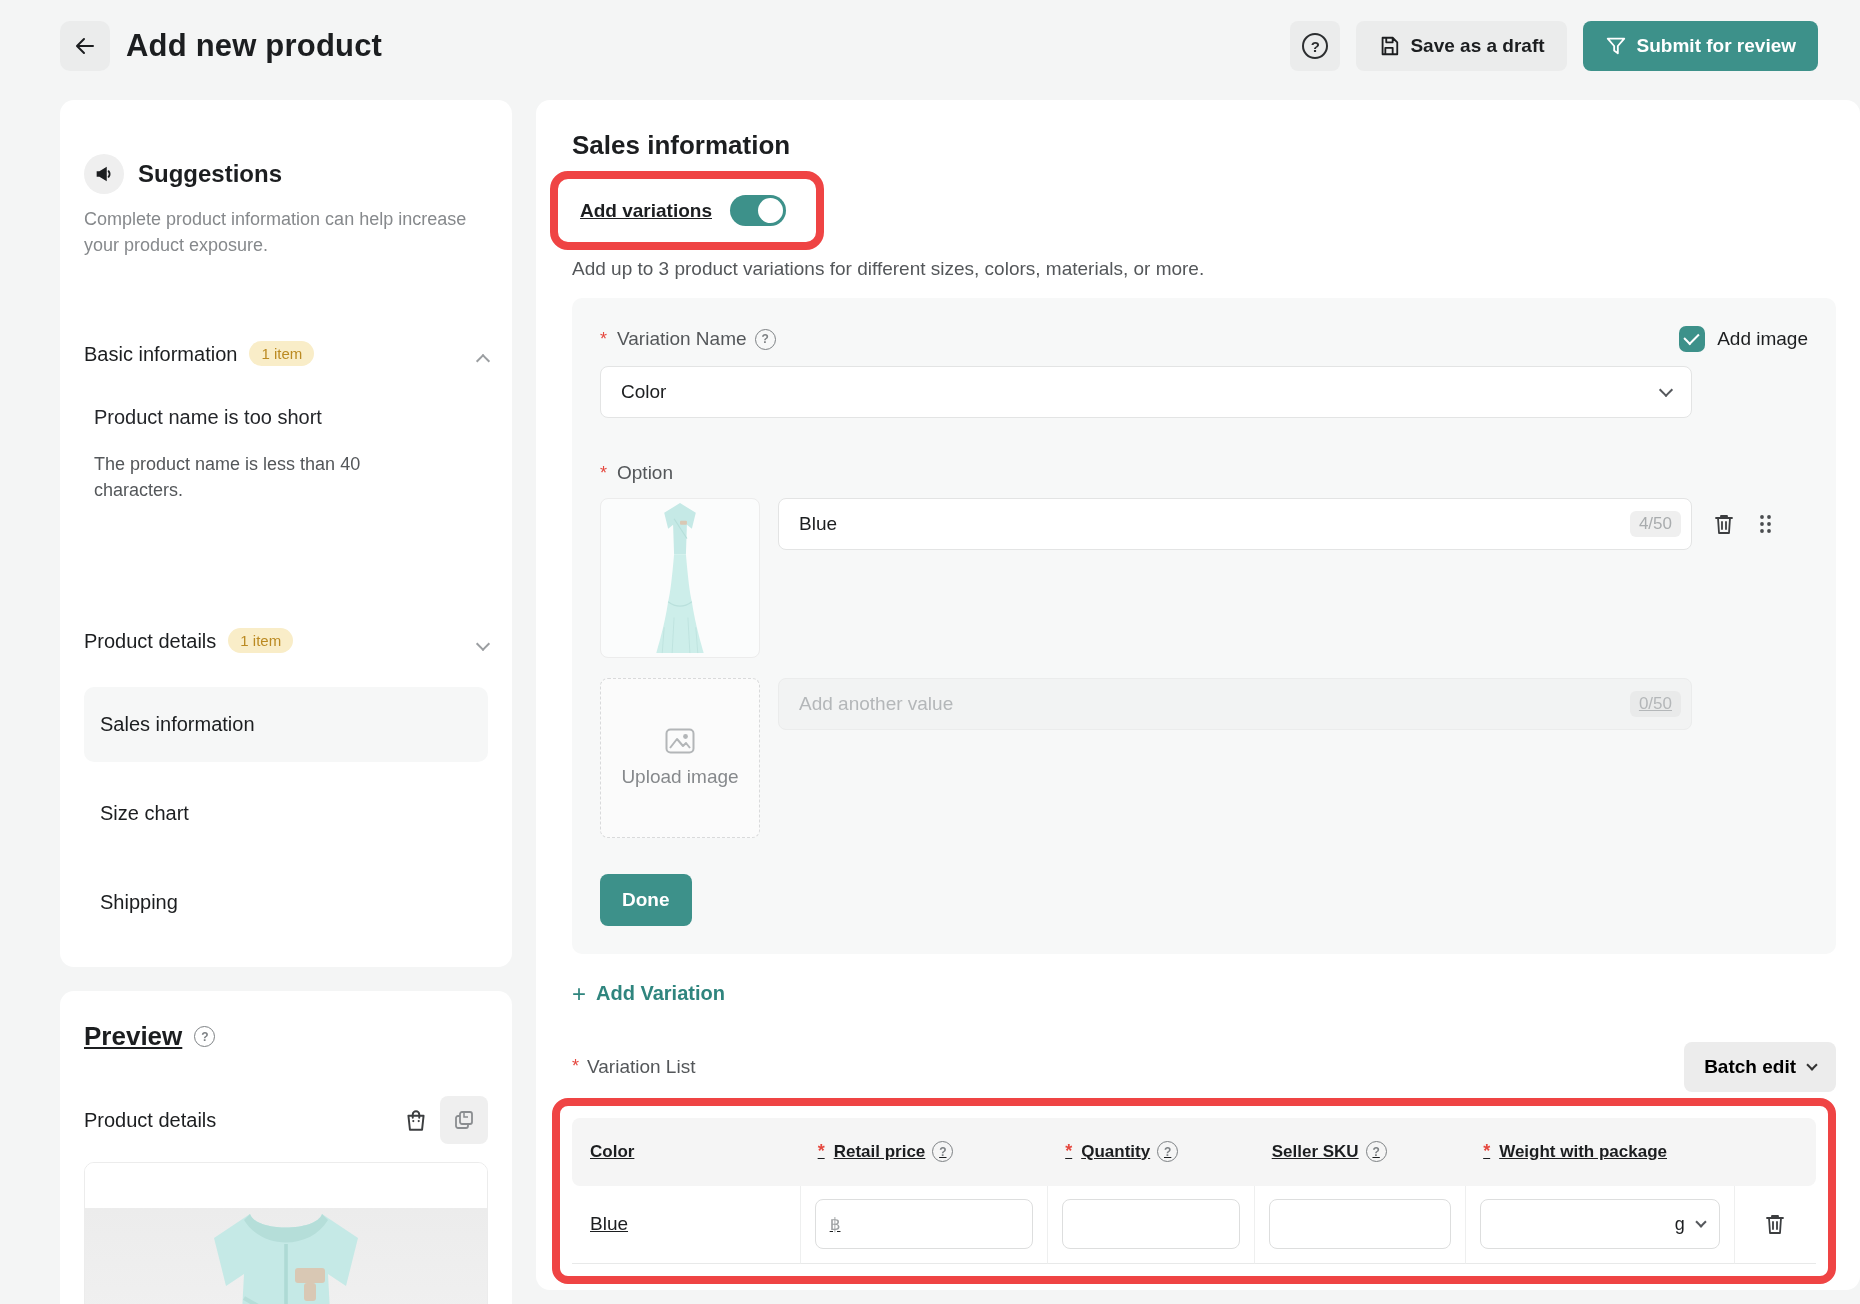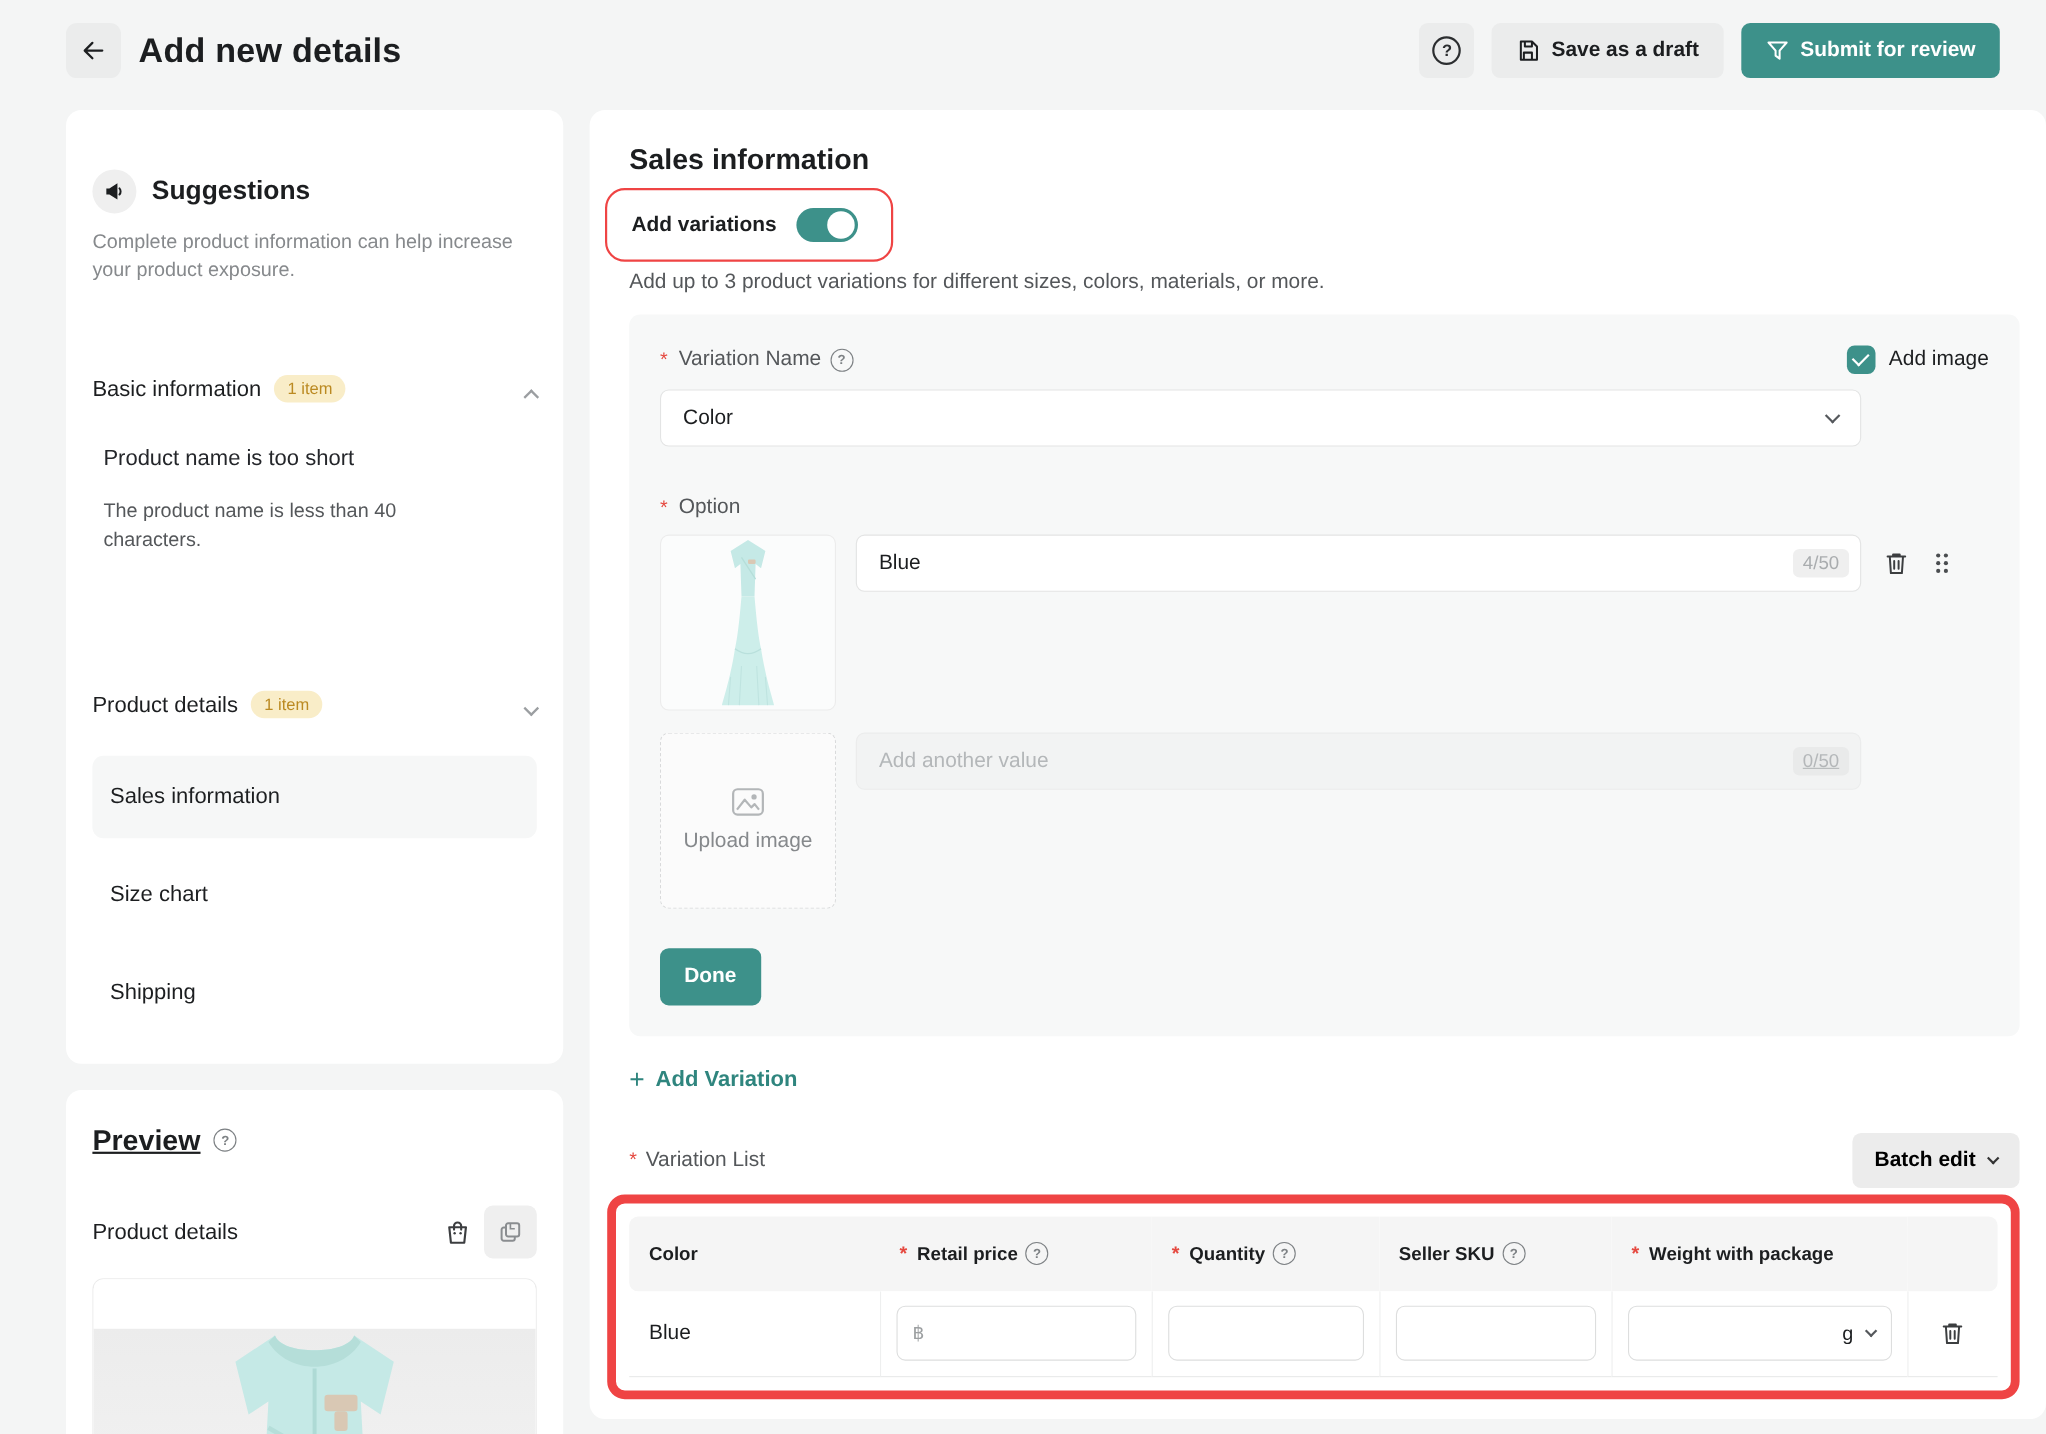--- a/index.html
+++ b/index.html
@@ -49,21 +49,21 @@
   .prev-title { font-size:26px; font-weight:700;text-decoration:underline; }
   .prev-tabrow { margin-top:44px; display:flex; align-items:center; }
   .prev-tab-label { font-size:20px; flex:1; }
   .bag-btn { width:48px; height:48px; display:flex; align-items:center; justify-content:center; background:transparent; border:none; cursor:pointer; }
   .copy-btn { width:48px; height:48px; display:flex; align-items:center; justify-content:center; background:#efefef; border-radius:8px; border:none; cursor:pointer; }
   .prev-box { margin-top:18px; border:1px solid #ececec; border-radius:10px; height:260px; overflow:hidden; }
   .prev-box-top { height:45px; background:#fff; }
   .prev-photo { height:215px; background:linear-gradient(180deg,#ececec,#f4f4f4); display:flex; justify-content:center; }
   
   .sales-title { font-size:26px; font-weight:700; }
-  .annotate { border:2px solid #ef4444; border-radius:18px; }
+  .annotate { border:8px solid #ef4444; border-radius:18px;text-decoration:underline; }
   .ann-addvar { display:inline-flex; align-items:center; gap:18px; margin:10px 0 0 -22px; padding:16px 30px 16px 22px; }
   .addvar-label { font-size:19px; font-weight:700; }
   .toggle { width:56px; height:31px; border-radius:16px; background:#3d918a; position:relative; cursor:pointer; }
   .toggle::after { content:""; position:absolute; top:3px; right:3px; width:25px; height:25px; background:#fff; border-radius:50%; }
   .hint { margin-top:8px; font-size:19px; color:#54575a; }
   .panel { margin-top:18px; background:#f7f8f8; border-radius:10px; padding:28px; }
   .lab-row { display:flex; align-items:center; }
   .lab-row .spacer { flex:1; }
   .field-label { font-size:19px; color:#54575a; display:flex; align-items:center; gap:8px; }
   .req { color:#e5483f; font-size:18px; margin-right:2px; }
@@ -110,21 +110,21 @@
 </style>
 </head>
 <body>
 
 <div class="topbar">
   <button class="back-btn">
     <svg width="24" height="24" viewBox="0 0 24 24">
         <path d="M20 12H5M11 5l-7 7 7 7" fill="none" stroke="#1c1e20" stroke-width="2" stroke-linecap="round" stroke-linejoin="round"></path>
       </svg>
   </button>
-  <div class="page-title">Add new details</div>
+  <div class="page-title">Add new product</div>
   <div class="spacer"></div>
   <button class="icon-btn">
     <span class="help-circle">?</span>
   </button>
   <button class="btn btn-gray">
     <svg width="22" height="22" viewBox="0 0 24 24">
         <path d="M5 3h11l5 5v13H5z M9 3v5h7V3 M8 14h8v7H8z" fill="none" stroke="#1c1e20" stroke-width="2" stroke-linejoin="round"></path>
       </svg>
     <span>Save as a draft</span>
   </button>

